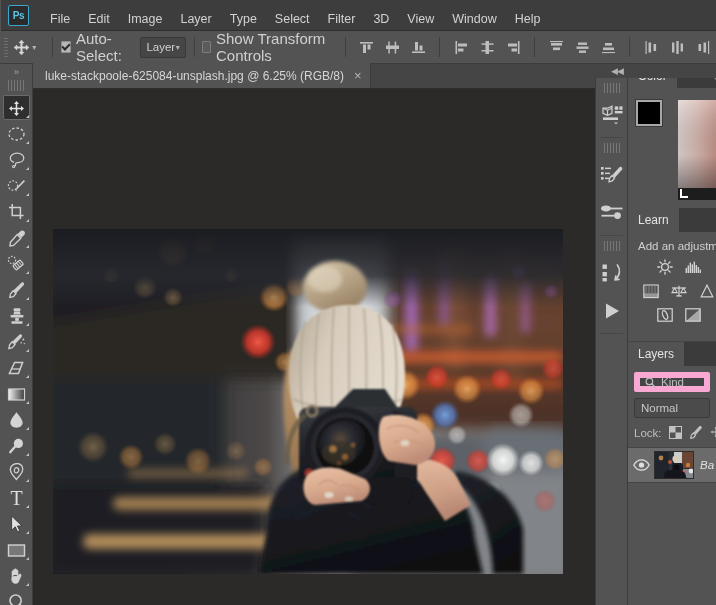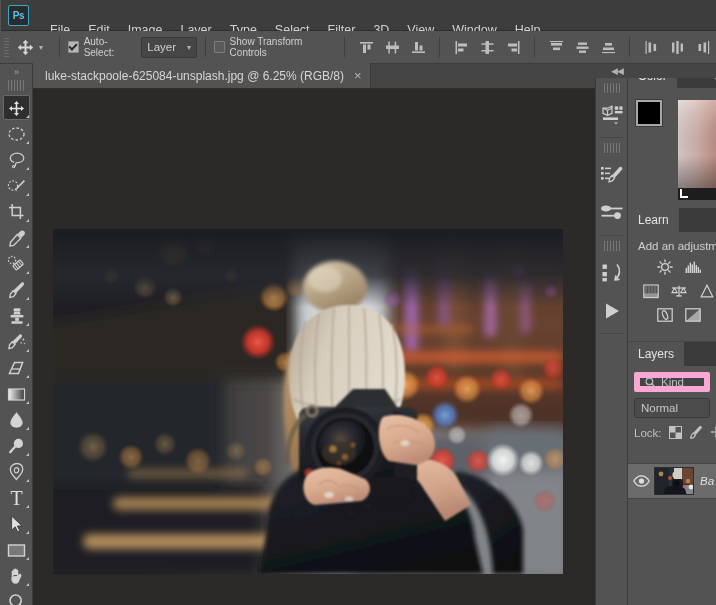--- a/index.html
+++ b/index.html
@@ -23,41 +23,41 @@
   }
   .ps-logo {
     width: 21px; height: 21px; margin-left: 7px; margin-right: 12px;
     border: 1px solid #3aa7cf; border-radius: 2px;
     background: #2b2b2b;
     color: #5bc4e8; font-size: 10px; font-weight: bold;
     display: flex; align-items: center; justify-content: center;
     letter-spacing: -0.3px;
   }
   .menu-item {
-    padding: 16px 9px; height: 31px; line-height: 31px;
+    padding: 4px 9px; height: 31px; line-height: 31px;
     font-size: 12.5px; color: #d2d2d2; white-space: nowrap;
   }
 
   
   .optionsbar {
     position: absolute; left: 0; top: 31px; width: 716px; height: 33px;
     background: #535353;
     display: flex; align-items: center;
     border-bottom: 1px solid #3c3c3c;
   }
   .grip {
     width: 6px; height: 19px; margin-left: 4px; margin-right: 5px;
     background: repeating-linear-gradient(to bottom,#6e6e6e 0 1px,transparent 1px 3px);
   }
   .opt-tool {
     width: 26px; height: 24px; display: flex; align-items: center; justify-content: center;
   }
   .chev { font-size: 8px; color: #b4b4b4; margin: 0 8px 0 2px; }
   .opt-sep { width: 1px; height: 20px; background: #3f3f3f; margin: 0 8px; }
-  .opt-label { font-size: 10px; color: #d0d0d0; margin-left: 5px; }
+  .opt-label { font-size: 15px; color: #d0d0d0; margin-left: 5px; }
   .cbox {
     width: 12px; height: 12px; border: 1px solid #8e8e8e; background: #b6b6b6;
     display: inline-flex; align-items: center; justify-content: center;
     border-radius: 1px;
   }
   .cbox.off { background: #5b5b5b; border-color: #7e7e7e; }
   .cbox .tick {
     width: 8px; height: 5px; border-left: 2px solid #2b2b2b; border-bottom: 2px solid #2b2b2b;
     transform: rotate(-45deg) translate(1px,-1px);
   }
@@ -195,21 +195,20 @@
     font-size: 11.5px; color: #c6c6c6;
   }
   .lock-row {
     display: flex; align-items: center; gap: 7px;
     padding: 7px 22px 6px 6px; font-size: 11.5px; color: #bfbfbf;
   }
   .layer-row {
     display: flex; align-items: center; height: 36px;
     border-top: 1px solid #454545; border-bottom: 1px solid #454545;
     background: #535353;
-    margin-top: 16px;
   }
   .layer-row.selected { background: #6b6b6b; }
   .eye-cell { width: 26px; display: flex; align-items: center; justify-content: center; }
   .layer-thumb {
     width: 40px; height: 28px; border: 1px solid #2d2d2d; overflow: hidden;
     position: relative; background: #20242c;
   }
   .layer-name { font-size: 11.5px; color: #e0e0e0; font-style: italic; margin-left: 6px; white-space: nowrap; }
   .divider-h { height: 1px; background: #454545; }
 </style>

